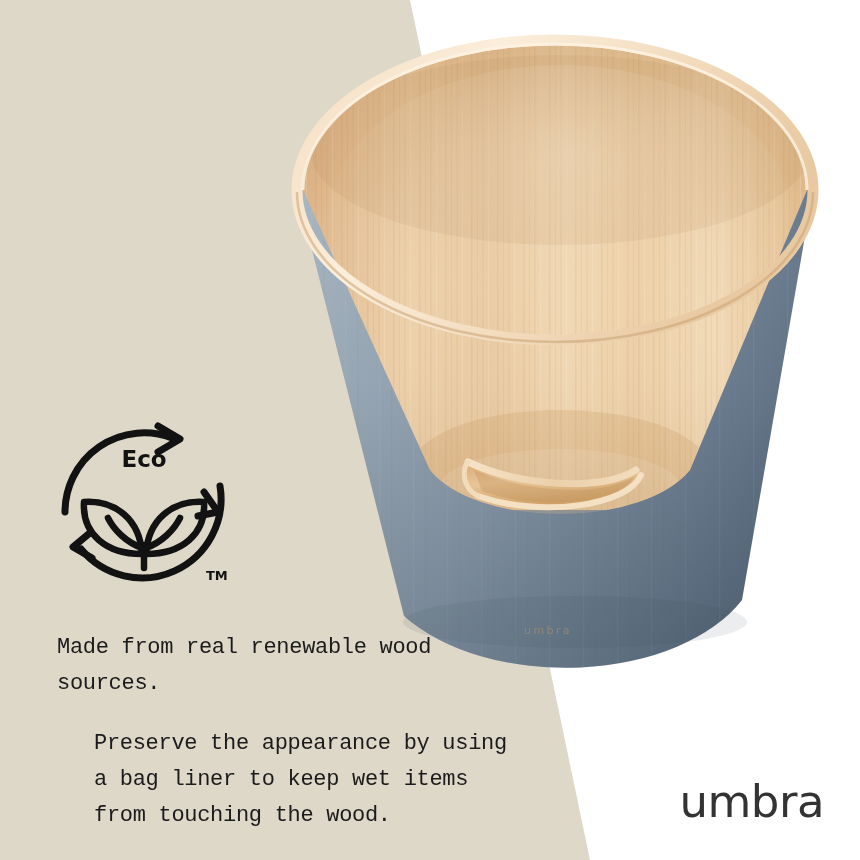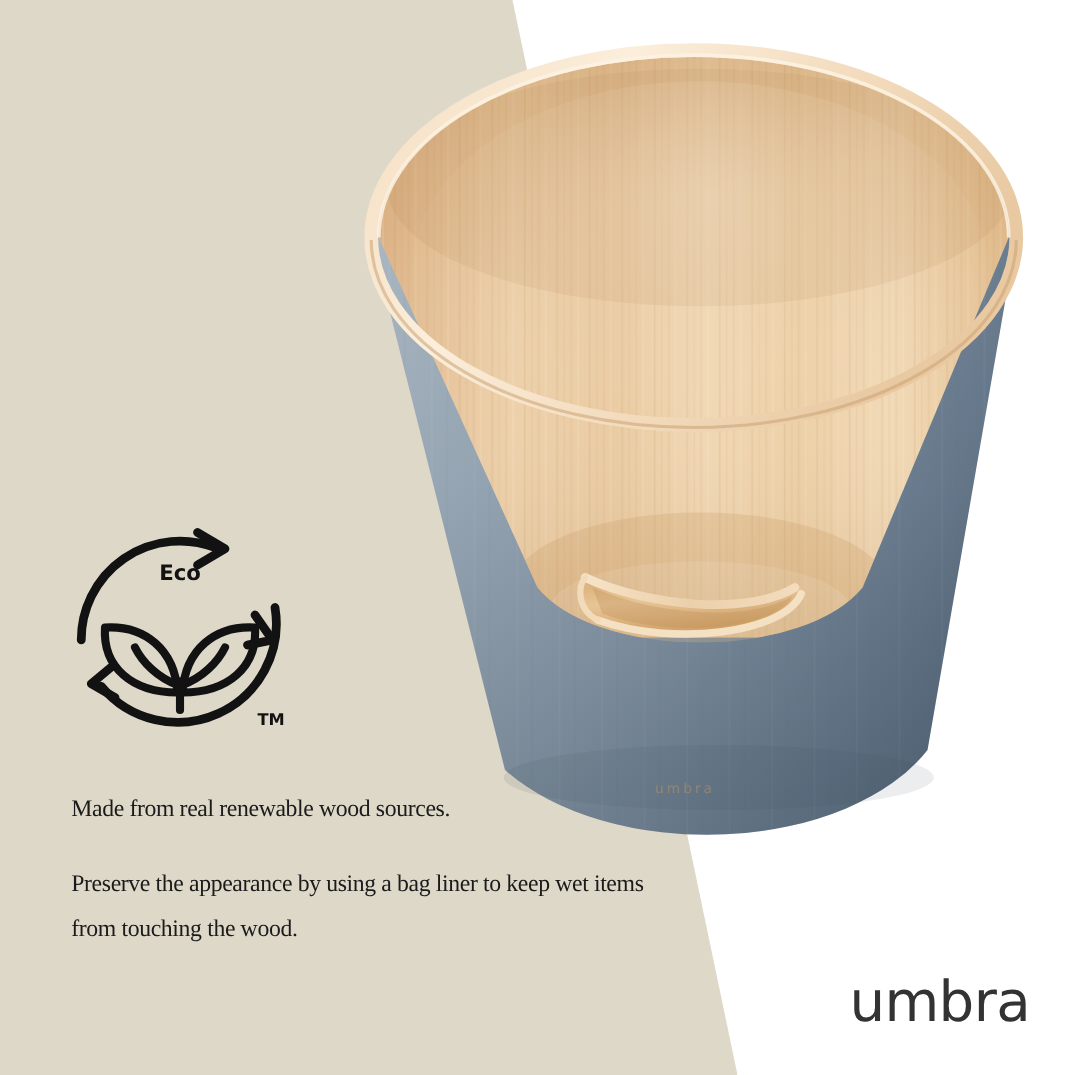--- a/index.html
+++ b/index.html
@@ -56,42 +56,42 @@
     position: absolute;
     left: 0;
     top: 42px;
     width: 180px;
     text-align: center;
     pointer-events: none;
   }
   .eco-text-line {
     font-family: "DejaVu Sans", "Liberation Sans", sans-serif;
     font-weight: 700;
-    font-size: 17px;
+    font-size: 23px;
     line-height: 19px;
     color: #121212;
     letter-spacing: -0.1px;
   }
 
   
   .copy {
     position: absolute;
     left: 57px;
     top: 630px;
     width: 470px;
   }
   .copy p {
     margin: 0;
-    font-family: Liberation Serif, serif;
-    font-size: 19px;
+    font-family: Liberation Mono, monospace;
+    font-size: 22px;
     line-height: 36px;
     color: #1b1b1b;
     letter-spacing: -0.3px;
   }
-  .copy p + p { margin-top: 24px; }
+  .copy p + p { margin-top: 24px; margin-left: 37px; }
 
   
   .brand {
     position: absolute;
     right: 36px;
     bottom: 36px;
     font-family: "DejaVu Sans", "Liberation Sans", sans-serif;
     font-size: 45px;
     line-height: 45px;
     font-weight: 400;

